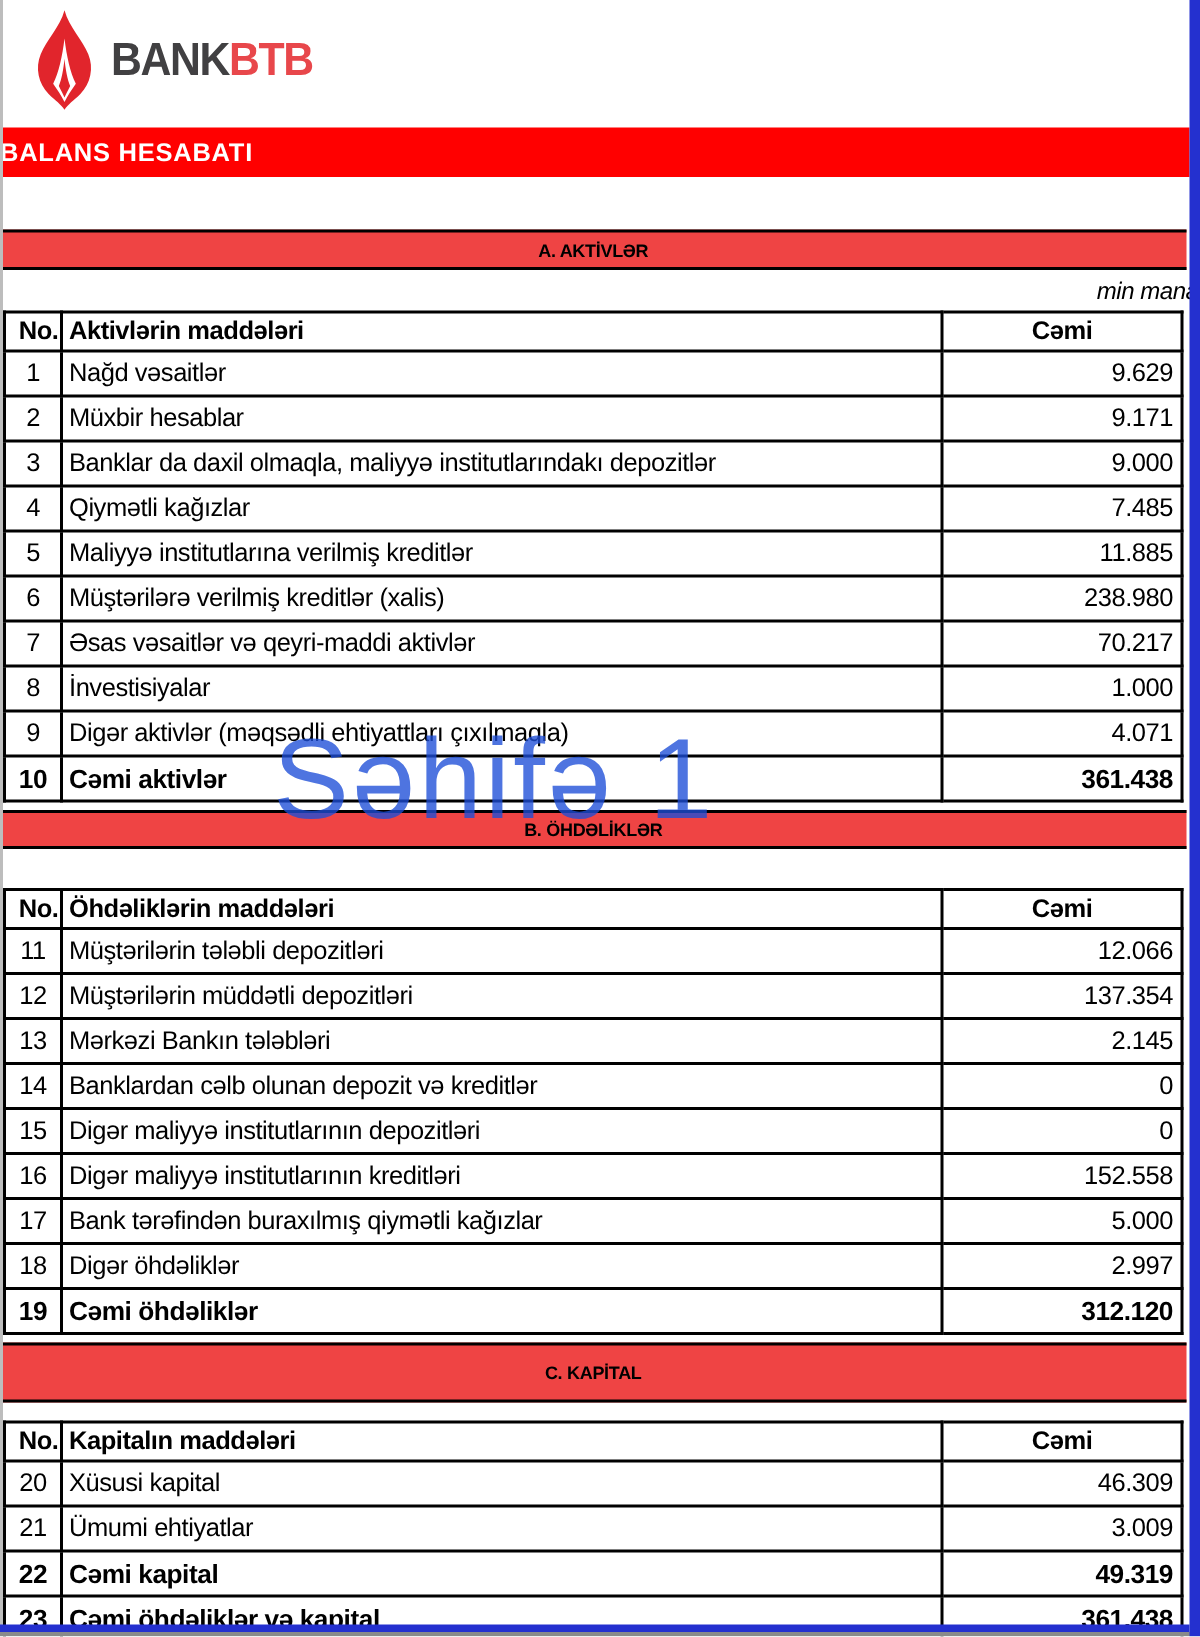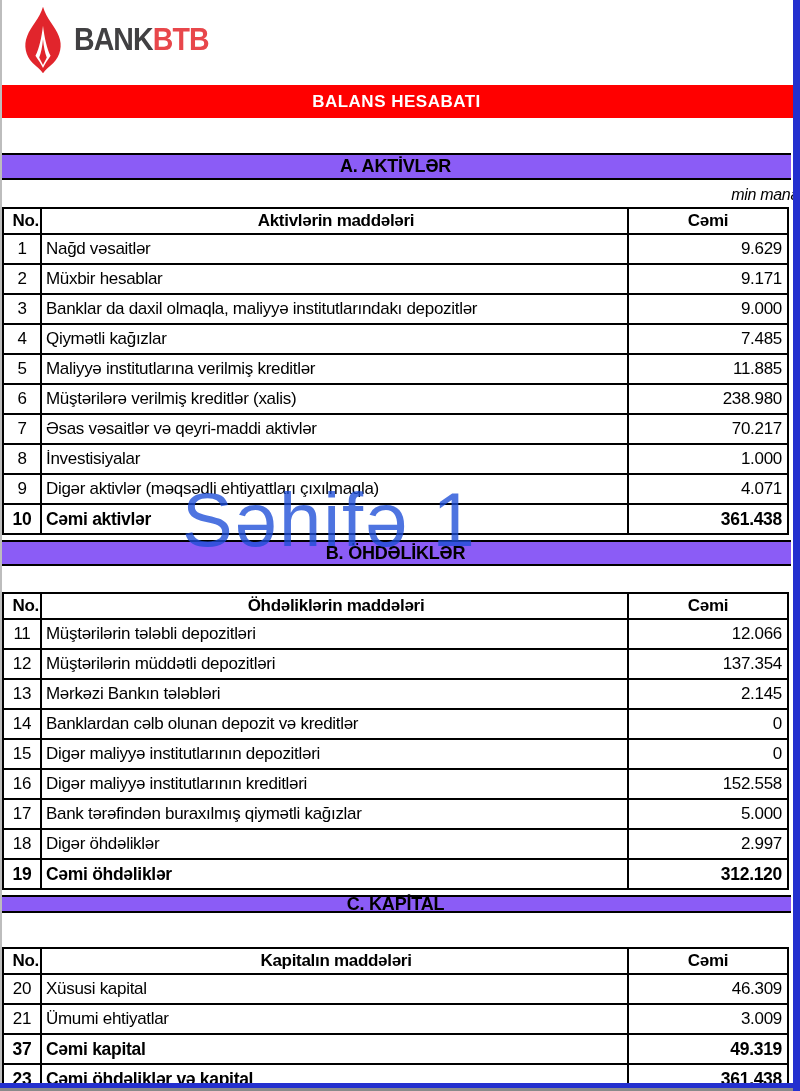--- a/index.html
+++ b/index.html
@@ -17,54 +17,54 @@
   .header { position:absolute; top:0; left:0; right:7px; height:85px; background:#fff; }
   .logo { position:absolute; left:20px; top:6px; height:68px; display:flex; align-items:center; }
   .logo svg { display:block; margin-right:8px; }
   .logo-text { font-weight:bold; font-size:31px; letter-spacing:-1px; transform:scaleX(0.92); transform-origin:left center; white-space:nowrap; }
   .logo-bank { color:#414042; }
   .logo-btb  { color:#e8474b; }
 
   
   .banner {
     position:absolute; top:85px; left:0; width:793px; height:33px; background:#ff0000;
-    display:flex; align-items:center; justify-content:center;
+    display:flex; align-items:center; justify-content:flex-start;
     color:#ffffff; font-weight:bold; font-size:17px; letter-spacing:0.5px; z-index:2;
   }
 
   
   .band {
-    position:absolute; left:0; width:791px; height:27px; background:#8b5cf6;
+    position:absolute; left:0; width:791px; height:27px; background:#ef4444;
     border-top:2px solid #000; border-bottom:2px solid #000; box-sizing:border-box;
     display:flex; align-items:center; justify-content:center;
-    font-weight:bold; font-size:18px; letter-spacing:-0.2px; z-index:2;
+    font-weight:bold; font-size:12px; letter-spacing:-0.2px; z-index:2;
   }
   .band span { position:relative; z-index:5; }
   .band-a { top:153px; }
   .band-b { top:540px; height:26px; }
-  .band-c { top:895px; height:18px; }
+  .band-c { top:895px; height:40px; }
 
   .unit-note {
     position:absolute; top:182px; left:0; width:779px; height:25px;
     text-align:right; font-style:italic; font-size:16px; line-height:25px; letter-spacing:-0.3px;margin-left:36px;
   }
 
   
   table { border-collapse:collapse; table-layout:fixed; position:absolute; left:2px; width:787px; background:#fff; z-index:2; }
   .tbl-a { top:207px; }
   .tbl-b { top:592px; }
   .tbl-c { top:947px; }
   th, td { border:2px solid #000; overflow:hidden; white-space:nowrap; }
   th { height:22px; font-size:17px; font-weight:bold; letter-spacing:-0.3px; }
   td { height:26px; font-size:17px; letter-spacing:-0.3px; }
   .col-no   { width:38px; }
   .col-item { width:auto; }
   .col-val  { width:160px; }
   th.th-no   { text-align:right; }
-  th.th-item { text-align:center; padding-left:4px; }
+  th.th-item { text-align:left; padding-left:4px; }
   th.th-val  { text-align:center; }
   td.td-no   { text-align:center; }
   td.td-item { text-align:left; padding-left:4px; }
   td.td-value{ text-align:right; padding-right:5px;margin-top:24px; }
   tr.total-row td { font-weight:bold; font-size:17.5px; }
 
   
   .watermark {
     position:absolute; top:476px; left:182px; z-index:3; pointer-events:none;
     font-size:76px; color:#1d4ed8; opacity:0.78; letter-spacing:2px; white-space:nowrap;
@@ -255,21 +255,21 @@
           <td class="td-no">20</td>
           <td class="td-item">Xüsusi kapital</td>
           <td class="td-value">46.309</td>
         </tr>
         <tr>
           <td class="td-no">21</td>
           <td class="td-item">Ümumi ehtiyatlar</td>
           <td class="td-value">3.009</td>
         </tr>
         <tr class="total-row">
-          <td class="td-no">37</td>
+          <td class="td-no">22</td>
           <td class="td-item">Cəmi kapital</td>
           <td class="td-value">49.319</td>
         </tr>
         <tr class="total-row">
           <td class="td-no">23</td>
           <td class="td-item">Cəmi öhdəliklər və kapital</td>
           <td class="td-value">361.438</td>
         </tr>
       </tbody>
   </table>

